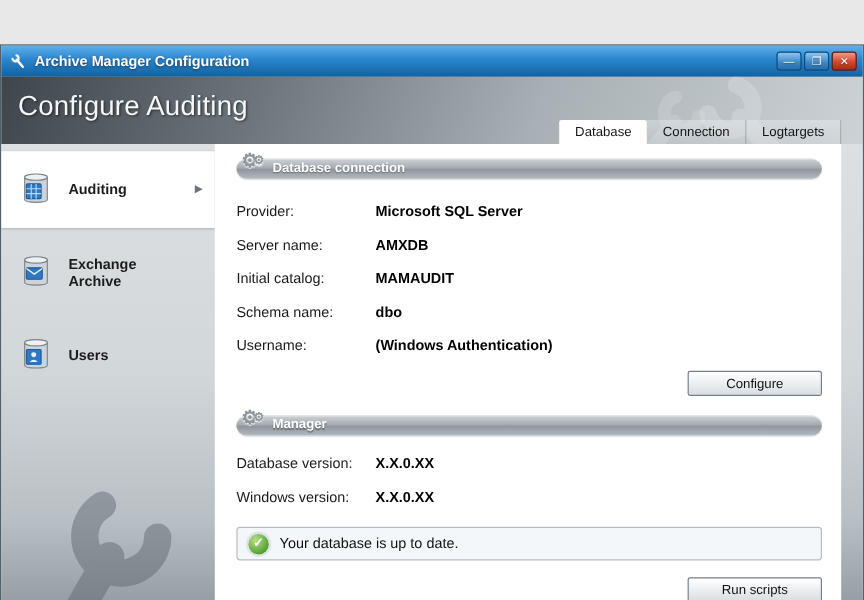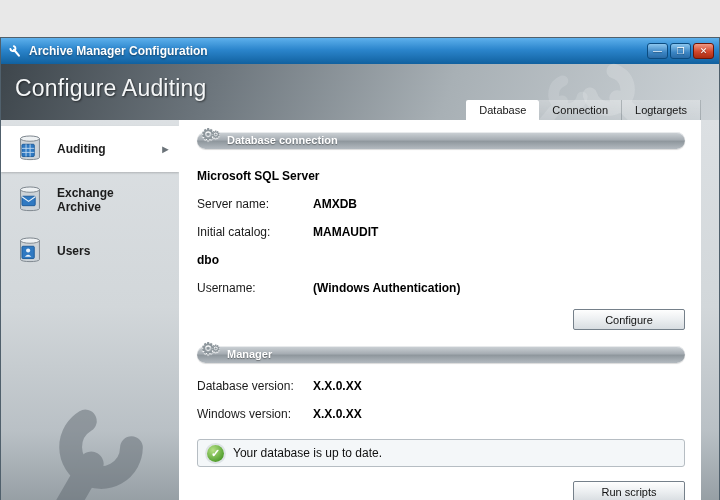--- a/index.html
+++ b/index.html
@@ -54,21 +54,21 @@
     background:linear-gradient(180deg,#dce0e3 0%, #d2d7da 45%, #b9c0c5 75%, #858e94 100%);
   }
   .footer-band {
     position:absolute; left:0; right:0; bottom:0; height:30px;
     background:linear-gradient(180deg,#99a1a7 0%, #717a80 65%, #5d666c 100%);
   }
   .footer-wrench { position:absolute; left:-18px; bottom:-46px; opacity:.45; z-index:1; }
   
   .sidebar { position:absolute; top:0; left:0; width:178px; bottom:0; padding-top:6px; z-index:2; }
   .side-item {
-    display:flex; align-items:center; height:46px; padding:4px 8px 4px 12px;
+    display:flex; align-items:center; height:64px; padding:4px 8px 4px 12px;
     font-size:12px; font-weight:bold; color:#1c1c1c; cursor:default; margin-bottom:5px;
   }
   .side-item.active { background:#fff; box-shadow:0 1px 2px rgba(0,0,0,.2); }
   .side-icon { width:34px; height:34px; margin-right:10px; flex:0 0 auto; }
   .side-label { width:84px; line-height:1.2; }
   .side-arrow { margin-left:auto; color:#6b7379; font-size:11px; }
   
   .content {
     position:absolute; top:0; left:178px; width:522px; bottom:30px;
     background:#fff; padding:12px 16px 0 16px; z-index:2;
@@ -196,31 +196,33 @@
 
     <div class="content">
 
       <div class="section-bar">
         <span class="gearwrap"><span class="gear-big">⚙</span><span class="gear-small">⚙</span></span>
         <span>Database connection</span>
       </div>
 
       <div class="fields">
         <div class="field">
+          <span class="flabel">Provider:</span>
           <span class="fvalue">Microsoft SQL Server</span>
         </div>
         <div class="field">
           <span class="flabel">Server name:</span>
           <span class="fvalue">AMXDB</span>
         </div>
         <div class="field">
           <span class="flabel">Initial catalog:</span>
           <span class="fvalue">MAMAUDIT</span>
         </div>
         <div class="field">
+          <span class="flabel">Schema name:</span>
           <span class="fvalue">dbo</span>
         </div>
         <div class="field">
           <span class="flabel">Username:</span>
           <span class="fvalue">(Windows Authentication)</span>
         </div>
       </div>
 
       <div class="btn-row">
         <button class="btn">Configure</button>

